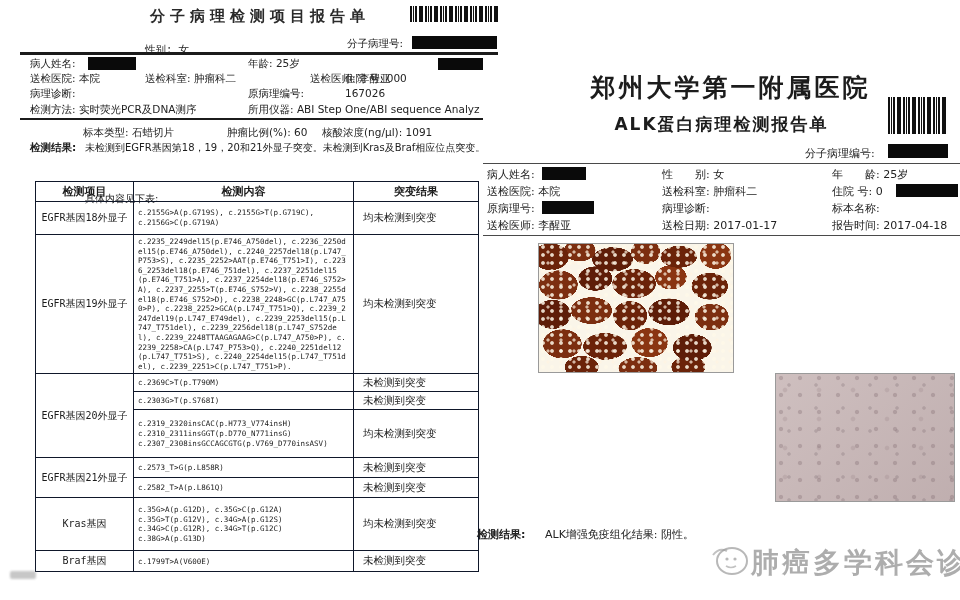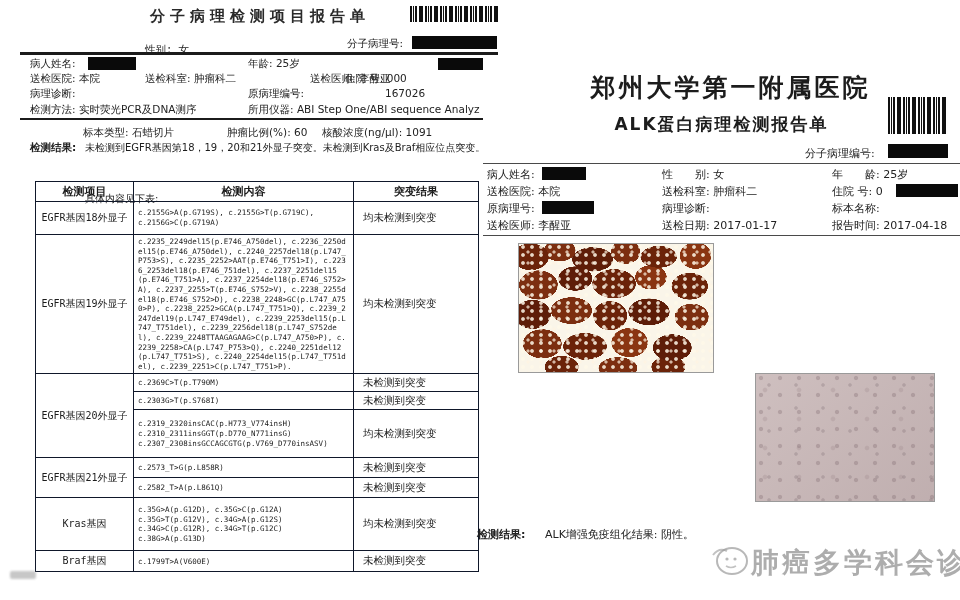--- a/index.html
+++ b/index.html
@@ -1,19 +1,19 @@
 <!DOCTYPE html>
 <html><head>
 <meta charset="utf-8">
 <style>
   html,body{margin:0;padding:0;background:#ffffff;overflow:hidden;}
   #canvas{position:relative;width:960px;height:600px;background:#ffffff;overflow:hidden;
           font-family:"DejaVu Sans","Liberation Sans",sans-serif;color:#1c1c1c;}
   .abs{position:absolute;}
-  .doc{background:#ffffff;}
+  .doc{background:#ffffff;padding-left:20px;}
   
   #doc-left{left:0;top:0;width:500px;height:600px;z-index:1;}
   .l-title{left:150px;top:7px;width:230px;font-size:15px;font-weight:700;letter-spacing:5px;color:#2a2a2a;white-space:nowrap;}
   .barcode{background-image:
      repeating-linear-gradient(90deg,#101010 0 2px,transparent 2px 5px),
      repeating-linear-gradient(90deg,#101010 0 1px,transparent 1px 3px);
      background-color:#fdfdfd;}
   .redact{background:#0a0a0a;}
   .l-label{font-size:10.5px;white-space:nowrap;color:#222;}
   .l-label.b{font-weight:700;}
@@ -92,21 +92,21 @@
     <span class="abs l-label" style="left:248px;top:57px;">年龄:  25岁</span>
     <span class="abs l-label" style="left:345px;top:72px;text-align:right;">住院 号: 000</span>
     <div class="abs redact" style="left:438px;top:58px;width:59px;height:12px;"></div>
 
     <span class="abs l-label" style="left:30px;top:72px;">送检医院: 本院</span>
     <span class="abs l-label" style="left:145px;top:72px;">送检科室: 肿瘤科二</span>
     <span class="abs l-label" style="left:310px;top:72px;">送检医师: 李醒亚</span>
 
     <span class="abs l-label" style="left:30px;top:87px;">病理诊断:</span>
     <span class="abs l-label" style="left:248px;top:87px;">原病理编号:</span>
-    <span class="abs l-label" style="left:345px;top:87px;margin-left:40px;">167026</span>
+    <span class="abs l-label" style="left:345px;top:87px;">167026</span>
 
     <span class="abs l-label" style="left:248px;top:103px;">所用仪器: ABI Step One/ABI sequence Analyz</span>
     <span class="abs l-label" style="left:30px;top:103px;">检测方法: 实时荧光PCR及DNA测序</span>
 
     <div class="abs rule" style="left:20px;top:118px;width:478px;height:2px;"></div>
 
     <span class="abs l-label" style="left:83px;top:126px;">标本类型: 石蜡切片</span>
     <span class="abs l-label" style="left:227px;top:126px;">肿瘤比例(%): 60</span>
     <span class="abs l-label" style="left:322px;top:126px;">核酸浓度(ng/μl):  1091</span>
 

